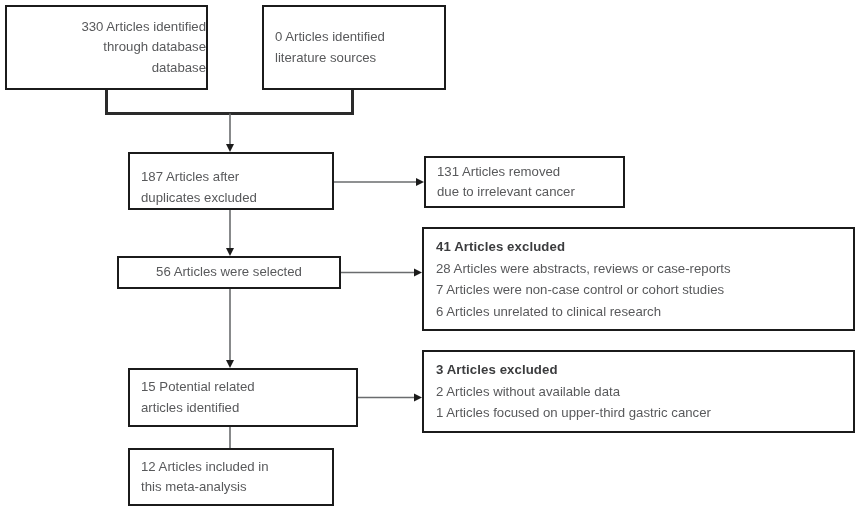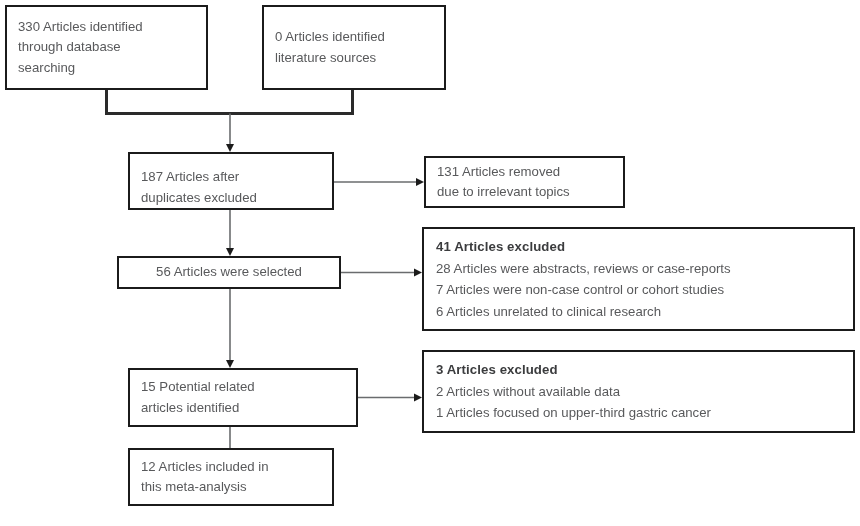--- a/index.html
+++ b/index.html
@@ -44,21 +44,21 @@
     font-weight: bold;
     color: #3b3c3e;
     letter-spacing: 0.1px;
   }
   .node.panel .line {
     line-height: 21.5px;
     padding-left: 12px;
   }
 
   
-  #box-database   { left: 5px;   top: 5px;   width: 203px; height: 85px; }
+  #box-database   { left: 5px;   top: 5px;   width: 203px; height: 85px; align-items: flex-end; }
   #box-other      { left: 262px; top: 5px;   width: 184px; height: 85px; }
   #box-duplicates { left: 128px; top: 152px; width: 206px; height: 58px; justify-content: flex-end; }
   #box-removed    { left: 424px; top: 156px; width: 201px; height: 52px; }
   #box-selected   { left: 117px; top: 256px; width: 224px; height: 33px; }
   #box-excluded41 { left: 422px; top: 227px; width: 433px; height: 104px; }
   #box-potential  { left: 128px; top: 368px; width: 230px; height: 59px; }
   #box-excluded3  { left: 422px; top: 350px; width: 433px; height: 83px; }
   #box-included   { left: 128px; top: 448px; width: 206px; height: 58px; }
 
   svg#connectors {
@@ -110,36 +110,36 @@
     <path class="flow-line" d="M334 397.5 L418 397.5"></path>
     <polygon class="arrow-head" points="414,393.5 414,401.5 422,397.5"></polygon>
 
     <path class="flow-line" d="M230 427 L230 455"></path>
     <polygon class="arrow-head" points="226,450 234,450 230,458"></polygon>
   </svg>
 
   <div class="node" id="box-database">
     <div class="line">330 Articles identified</div>
     <div class="line">through database</div>
-    <div class="line">searching</div>
+    <div class="line">database</div>
   </div>
 
   <div class="node" id="box-other">
     <div class="line">0 Articles identified</div>
     <div class="line">literature sources</div>
   </div>
 
   <div class="node" id="box-duplicates">
     <div class="line">187 Articles after</div>
     <div class="line">duplicates excluded</div>
   </div>
 
   <div class="node" id="box-removed">
     <div class="line">131 Articles removed</div>
-    <div class="line">due to irrelevant topics</div>
+    <div class="line">due to irrelevant cancer</div>
   </div>
 
   <div class="node centered" id="box-selected">
     <div class="line">56 Articles were selected</div>
   </div>
 
   <div class="node panel" id="box-excluded41">
     <div class="line bold">41 Articles excluded</div>
     <div class="line">28 Articles were abstracts, reviews or case-reports</div>
     <div class="line">7 Articles were non-case control or cohort studies</div>

